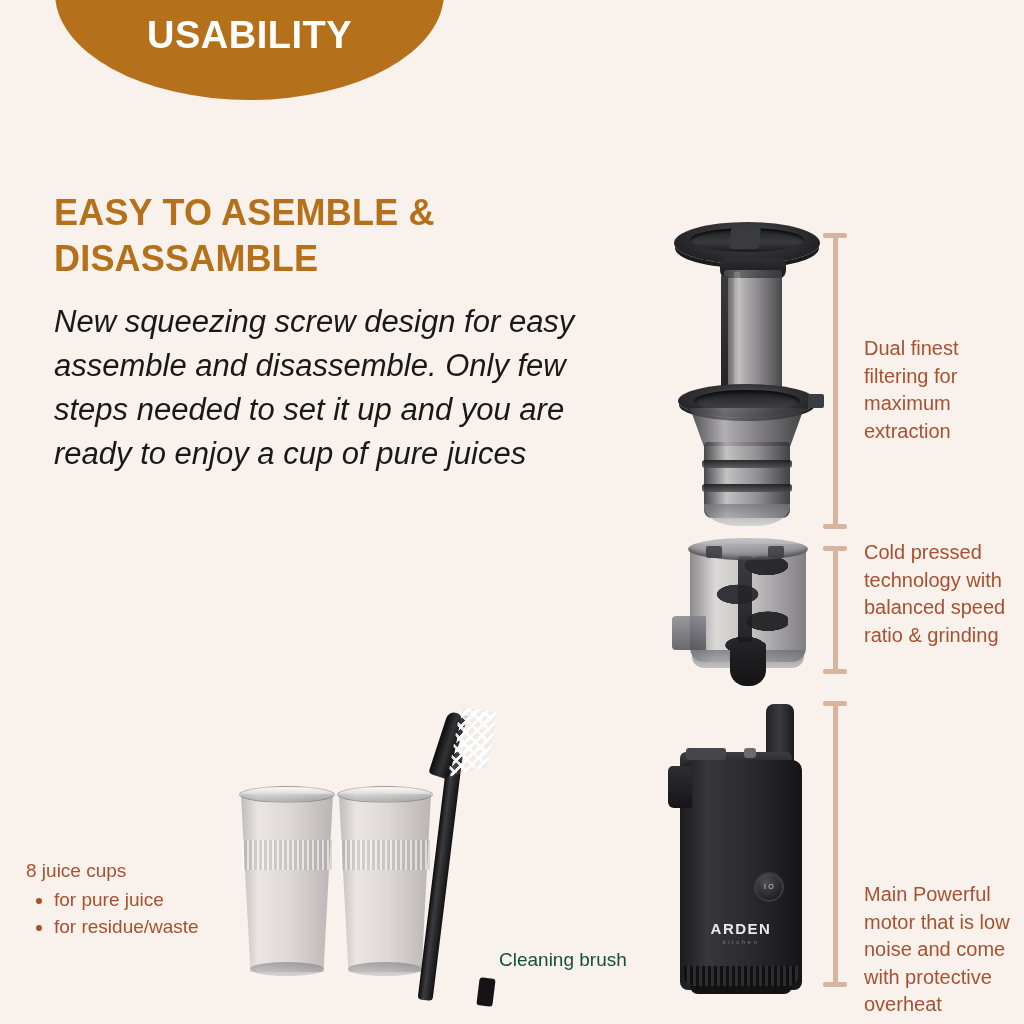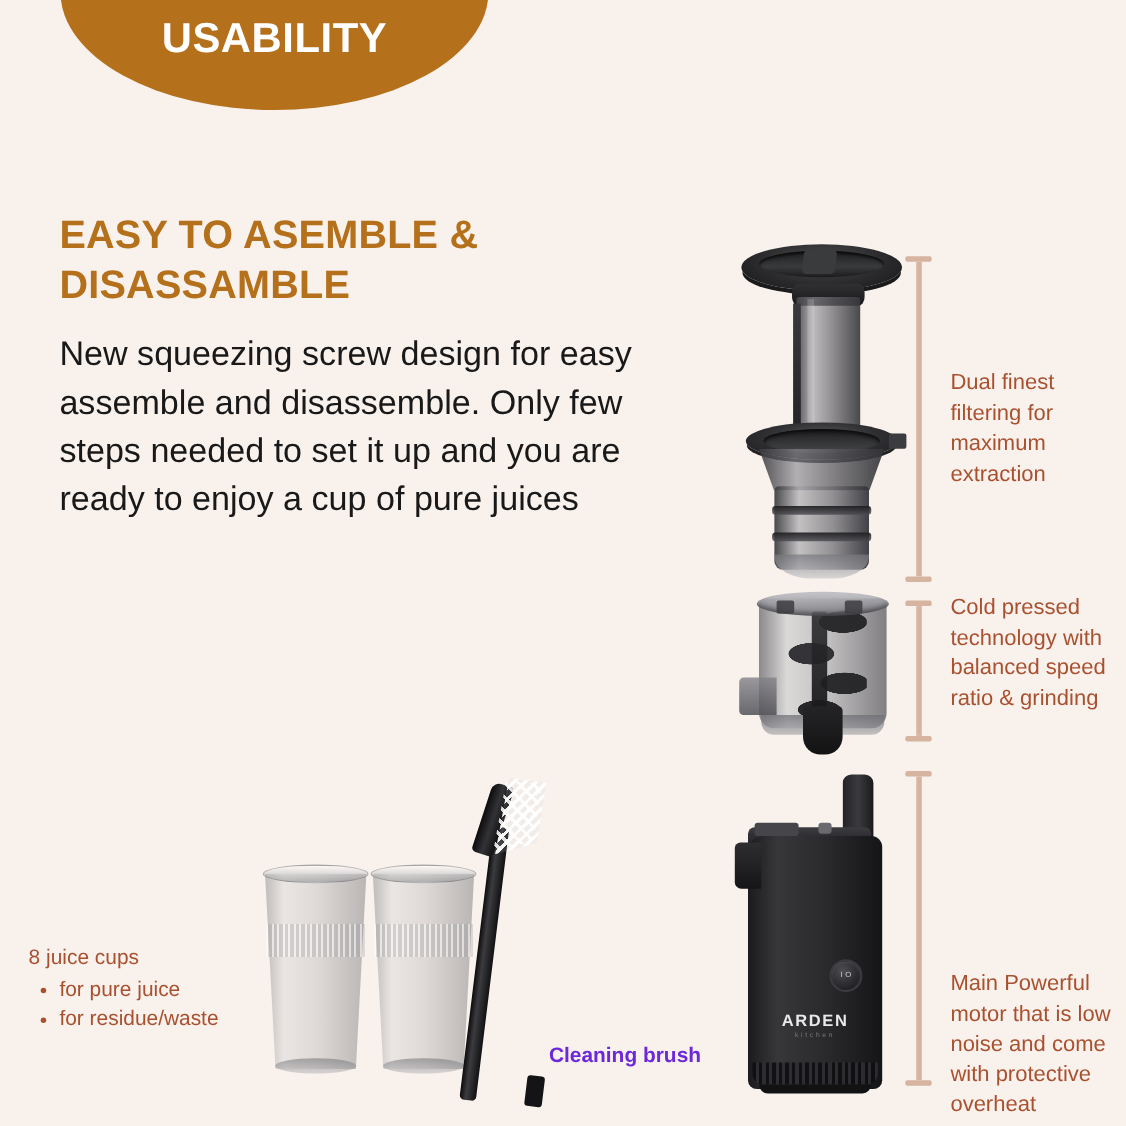--- a/index.html
+++ b/index.html
@@ -59,20 +59,21 @@
     letter-spacing: 0.2px;
     margin: 0 0 18px 0;
     max-width: 470px;
   }
   .body-copy {
     color: #191919;
     font-size: 31px;
     line-height: 1.42;
     margin: 0;
     max-width: 575px;
+    font-style: italic;
   }
 
   
   .product {
     position: absolute;
   }
 
   
   #filter-assembly { left: 664px; top: 218px; width: 166px; height: 312px; }
   .fa-lid {
@@ -358,21 +359,21 @@
   #cups-caption {
     position: absolute; left: 26px; top: 858px; width: 210px;
     color: #a9502f; font-size: 19px; line-height: 1.42;
   }
   #cups-caption .cap-title { margin: 0 0 2px 0; }
   #cups-caption ul { margin: 0; padding-left: 28px; }
   #cups-caption li { margin: 0; }
 
   #brush-caption {
     position: absolute; left: 499px; top: 948px;
-    color: #6d28d9; font-size: 19px; line-height: 1.3; font-weight: bold;
+    color: #14532d; font-size: 19px; line-height: 1.3;
   }
 </style>
 </head>
 <body>
 
 <div id="page">
 
   <div class="header-tab">
     <div class="header-tab-label">USABILITY</div>
   </div>

